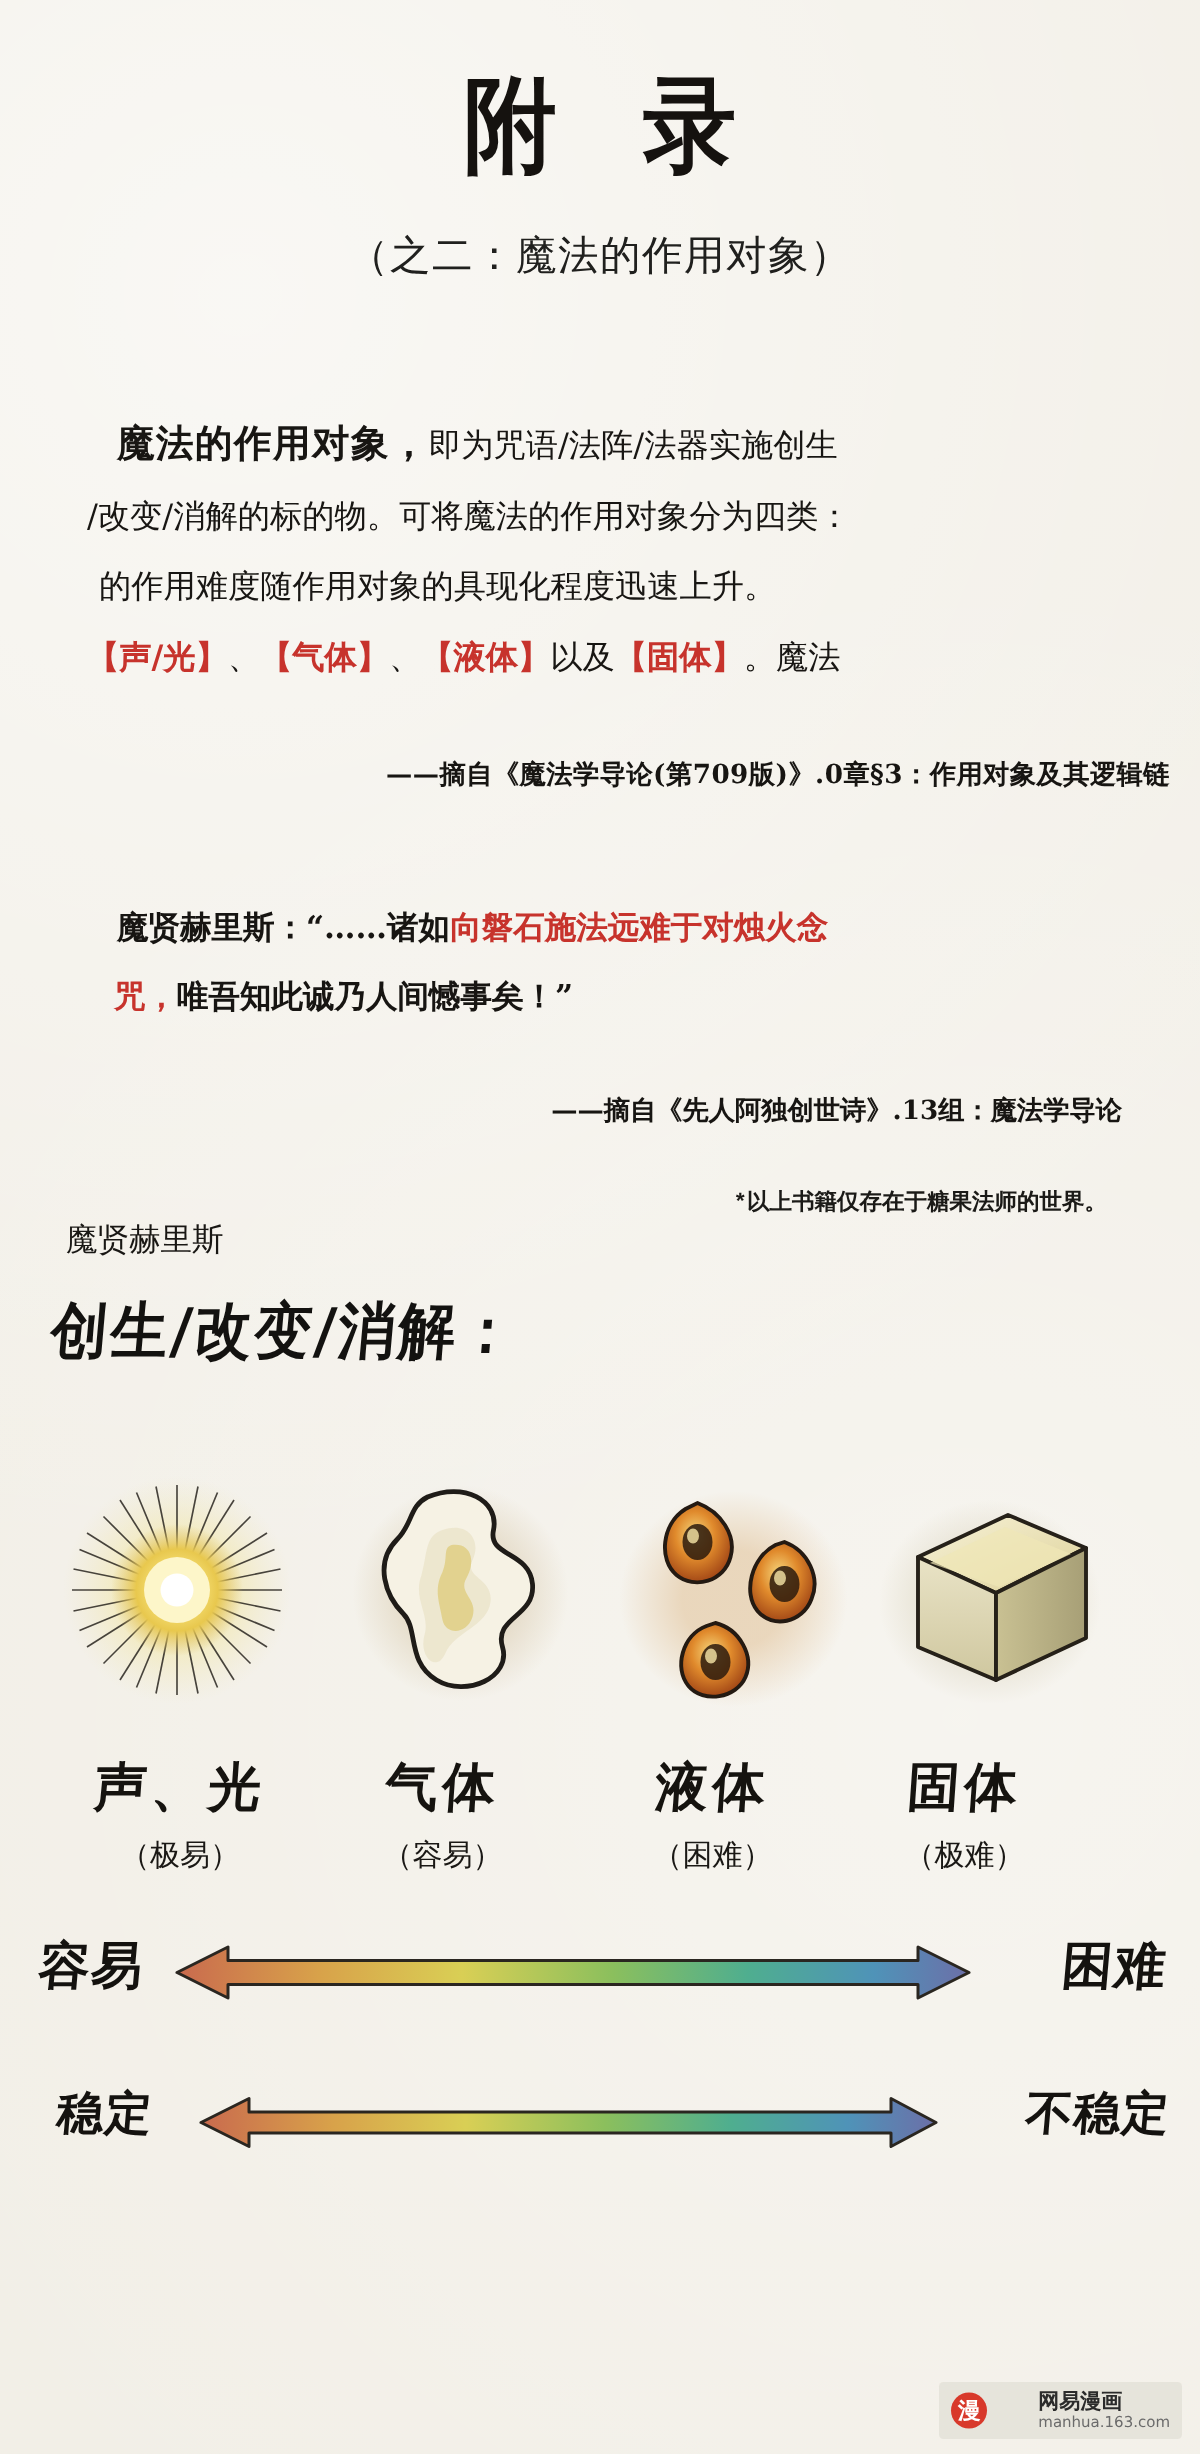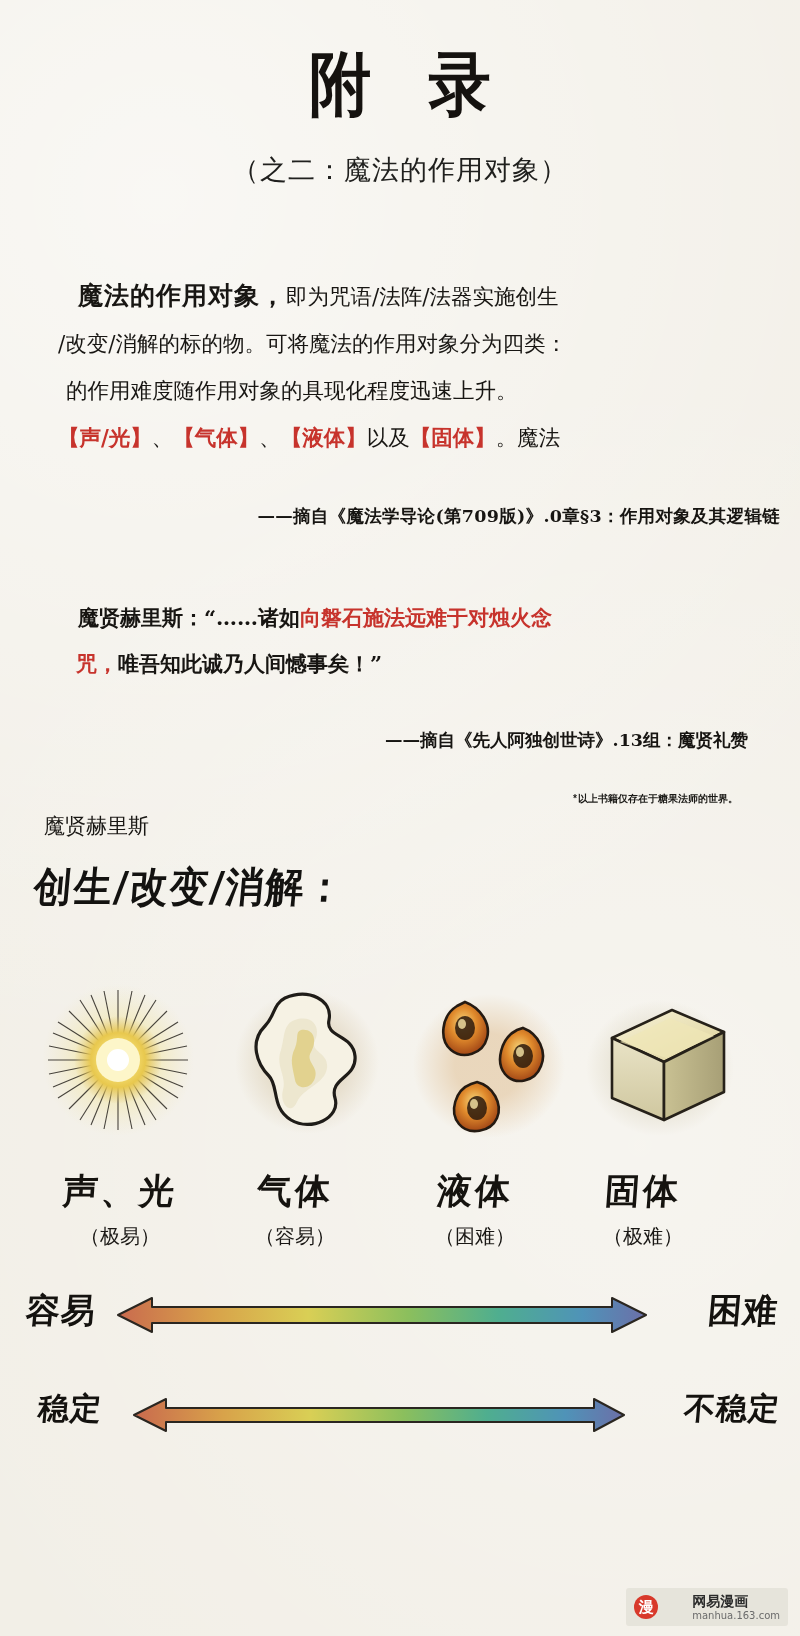--- a/index.html
+++ b/index.html
@@ -121,21 +121,21 @@
 
   
   .footnote {
     position: absolute;
     top: 792px;
     left: 0;
     width: 738px;
     text-align: right;
     font-family: Liberation Mono, monospace;
     font-weight: bold;
-    font-size: 10px;
+    font-size: 15px;
     color: #1b1a17;
   }
 
   
   .sec-small {
     position: absolute;
     top: 812px;
     left: 44px;
     font-family: "DejaVu Serif", serif;
     font-size: 21px;
@@ -300,21 +300,21 @@
 
   <div class="quote">
     <span class="ln q1">
       <span>魔贤赫里斯：“……诸如</span><span class="red">向磐石施法远难于对烛火念</span>
     </span>
     <span class="ln q2">
       <span class="red">咒，</span><span>唯吾知此诚乃人间憾事矣！”</span>
     </span>
   </div>
 
-  <div class="cite2">——摘自《先人阿独创世诗》.13组：魔贤礼赞</div>
+  <div class="cite2">——摘自《先人阿独创世诗》.13组：魔法学导论</div>
 
   <div class="footnote">*以上书籍仅存在于糖果法师的世界。</div>
 
   <div class="sec-small">魔贤赫里斯</div>
   <div class="sec-big">创生/改变/消解：</div>
 
   <div class="illus">
 
     <div class="cell c0">
       <span>

